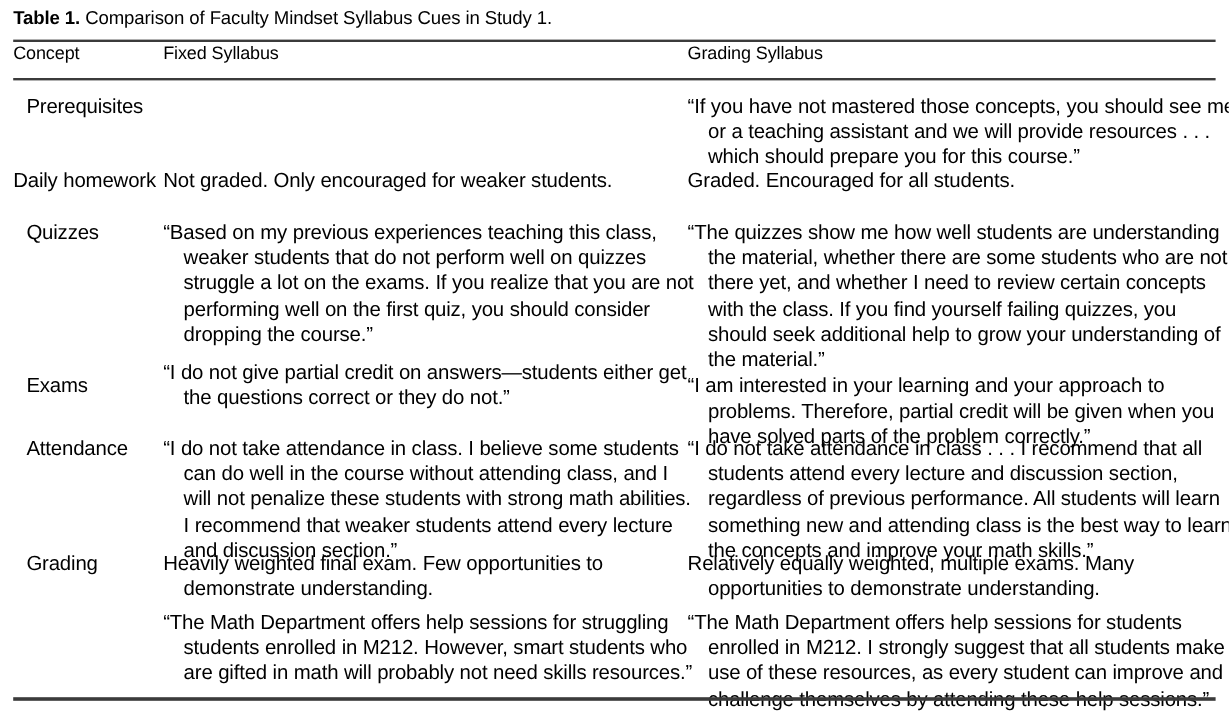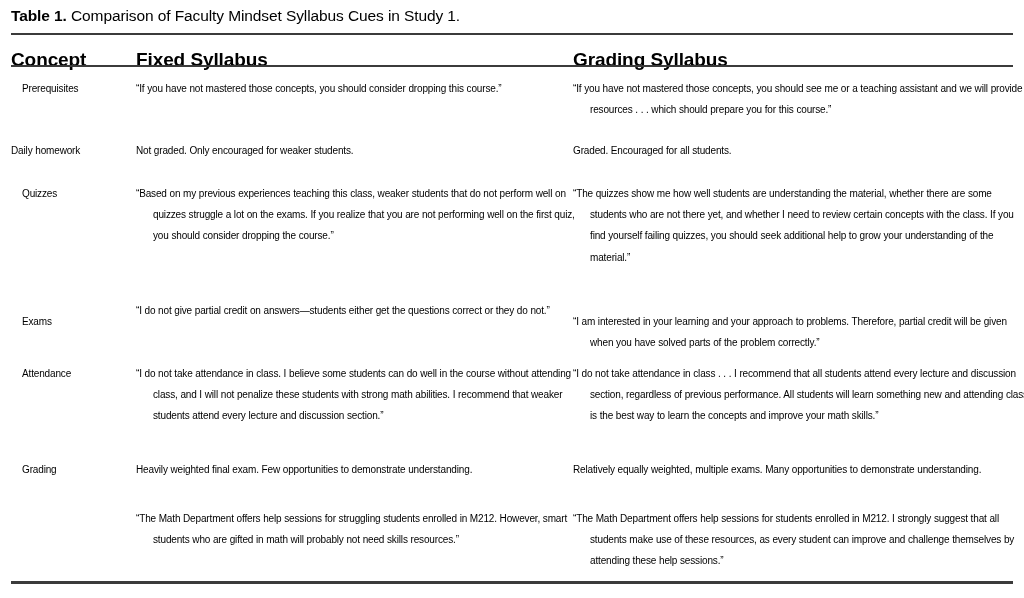--- a/index.html
+++ b/index.html
@@ -47,37 +47,36 @@
   .rule-header { top: 65px;  height: 1.5px; }
   .rule-bottom { top: 581px; height: 2.5px; }
 
   
   .col-concept { left: 11px;  width: 120px; }
   .col-fixed   { left: 136px; width: 428px; }
   .col-growth  { left: 573px; width: 440px; }
 
   .cell {
     position: absolute;
-    font-size: 10px;
+    font-size: 17px;
     line-height: 21.2px;
     letter-spacing: -0.15px;
     text-indent: -17px;
     padding-left: 17px;
     word-spacing: 0.1px;
   }
 
   .header-cell {
     position: absolute;
-    top: 50px;
-    font-size: 19px;
+    top: 35px;
+    font-size: 15px;
     line-height: 20px;
     letter-spacing: -0.1px;
     text-indent: 0;
     padding-left: 0;
-    font-weight: bold;
   }
 
   .concept-cell {
     text-indent: 0;
     padding-left: 11px;
   }
   .concept-cell.hang {
     text-indent: -11px;
   }
 </style>
@@ -92,21 +91,20 @@
 
   <div class="rule rule-top"></div>
 
   <div class="cell header-cell col-concept">Concept</div>
   <div class="cell header-cell col-fixed">Fixed Syllabus</div>
   <div class="cell header-cell col-growth">Grading Syllabus</div>
 
   <div class="rule rule-header"></div>
 
   <div class="cell concept-cell col-concept" style="top:78px;">Prerequisites</div>
-  <div class="cell col-fixed" style="top:78px;">“If you have not mastered those concepts, you should consider dropping this course.”</div>
   <div class="cell col-growth" style="top:78px;">“If you have not mastered those concepts, you should see me or a teaching assistant and we will provide resources . . . which should prepare you for this course.”</div>
 
   <div class="cell concept-cell hang col-concept" style="top:140px;"><span>Daily</span> <span>homework</span></div>
   <div class="cell col-fixed" style="top:140px;">Not graded. Only encouraged for weaker students.</div>
   <div class="cell col-growth" style="top:140px;">Graded. Encouraged for all students.</div>
 
   <div class="cell concept-cell col-concept" style="top:183px;">Quizzes</div>
   <div class="cell col-fixed" style="top:183px;">“Based on my previous experiences teaching this class, weaker students that do not perform well on quizzes struggle a lot on the exams. If you realize that you are not performing well on the first quiz, you should consider dropping the course.”</div>
   <div class="cell col-growth" style="top:183px;">“The quizzes show me how well students are understanding the material, whether there are some students who are not there yet, and whether I need to review certain concepts with the class. If you find yourself failing quizzes, you should seek additional help to grow your understanding of the material.”</div>
 

